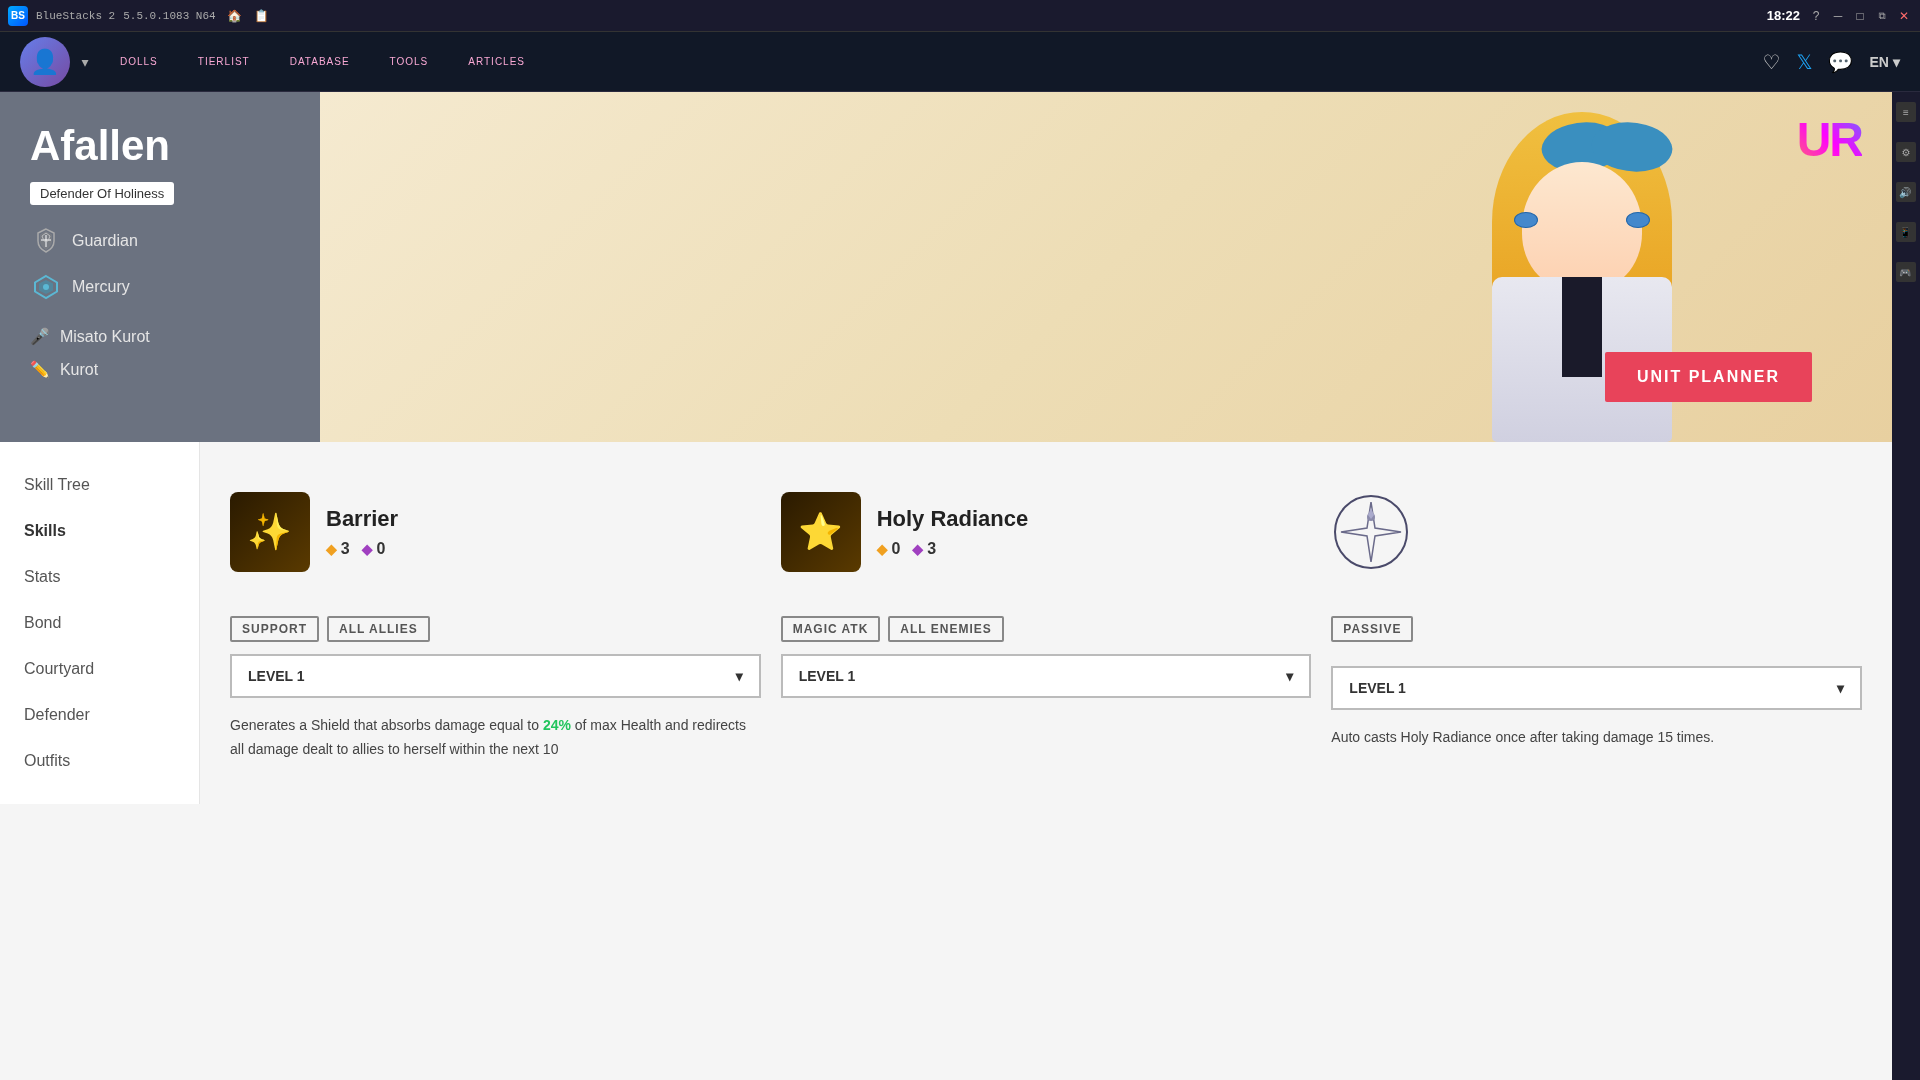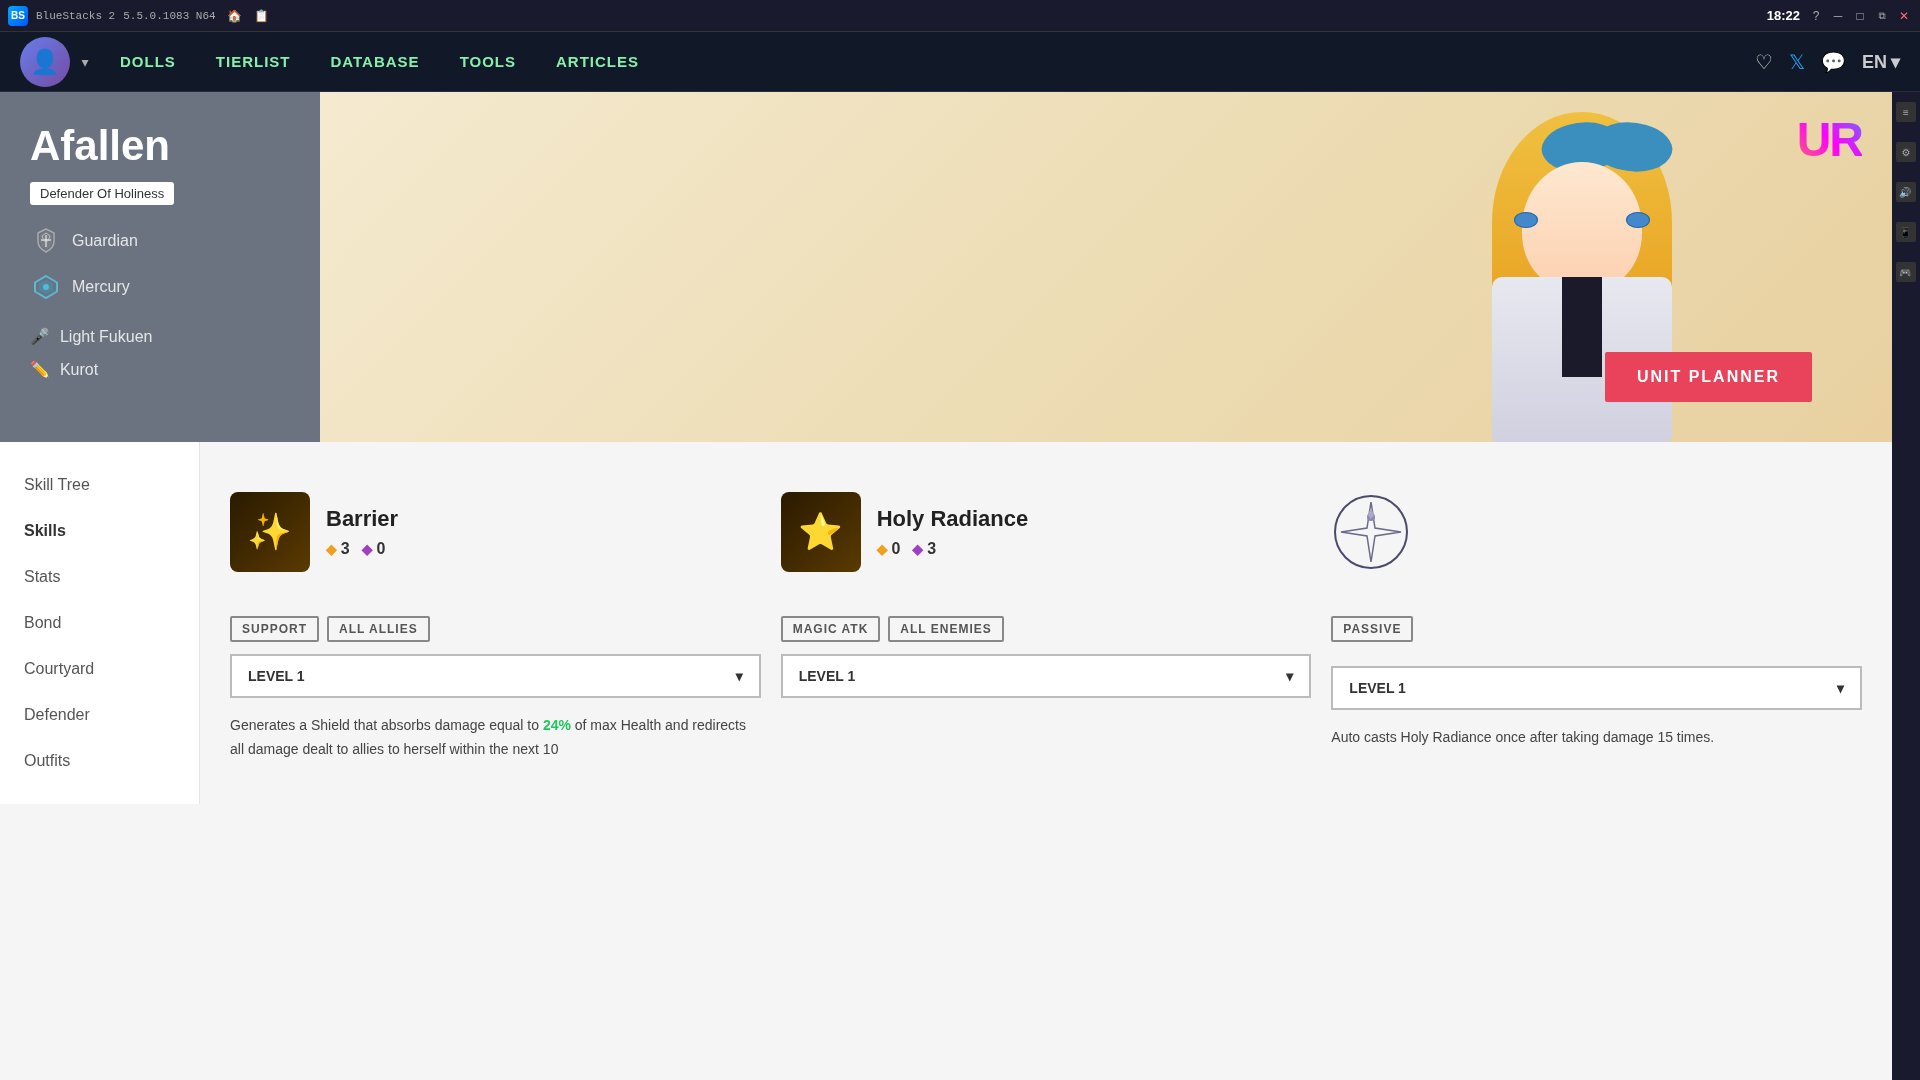--- a/index.html
+++ b/index.html
@@ -62,40 +62,40 @@
       width: 30px; height: 30px;
       display: flex; align-items: center; justify-content: center;
       color: #aaa; cursor: pointer; font-size: 14px;
     }
     .nav-links {
       display: flex;
       gap: 40px;
       margin-left: 20px;
     }
     .nav-link {
-      color: #86efac;
-      font-size: 15px;
-      font-weight: 700;
+      color: #f9a8d4;
+      font-size: 10px;
+      font-weight: 400;
       letter-spacing: 1px;
       cursor: pointer;
       text-decoration: none;
     }
     .nav-right {
       margin-left: auto;
       display: flex;
       align-items: center;
       gap: 16px;
     }
     .nav-icon { font-size: 20px; color: #ccc; cursor: pointer; }
     .lang-selector {
       color: #ccc;
-      font-size: 18px;
+      font-size: 14px;
       font-weight: 600;
       cursor: pointer;
-      display: flex; align-items: flex-end; gap: 4px;
+      display: flex; align-items: flex-start; gap: 4px;
     }
 
     
     .main {
       display: flex;
       height: calc(1080px - 32px - 60px);
       background: #f5f5f5;
     }
 
     
@@ -393,21 +393,21 @@
               <svg class="mercury-svg" viewBox="0 0 28 28" fill="none" xmlns="http://www.w3.org/2000/svg">
                 <polygon points="14,3 25,9.5 25,18.5 14,25 3,18.5 3,9.5" fill="none" stroke="#5bb8d4" stroke-width="2"></polygon>
                 <polygon points="14,7 21,10.5 21,17.5 14,21 7,17.5 7,10.5" fill="#3a9ab8" opacity="0.5"></polygon>
                 <circle cx="14" cy="14" r="3" fill="#5bb8d4"></circle>
               </svg>
             </div>
             <span>Mercury</span>
           </div>
           <div class="hero-meta-item" style="margin-top:10px;">
             <span class="voice-icon">🎤</span>
-            <span>Light Fukuen</span>
+            <span>Misato Kurot</span>
           </div>
           <div class="hero-meta-item">
             <span class="illustrator-icon">✏️</span>
             <span>Kurot</span>
           </div>
         </div>
       </div>
 
       <div class="hero-image-area">
 

